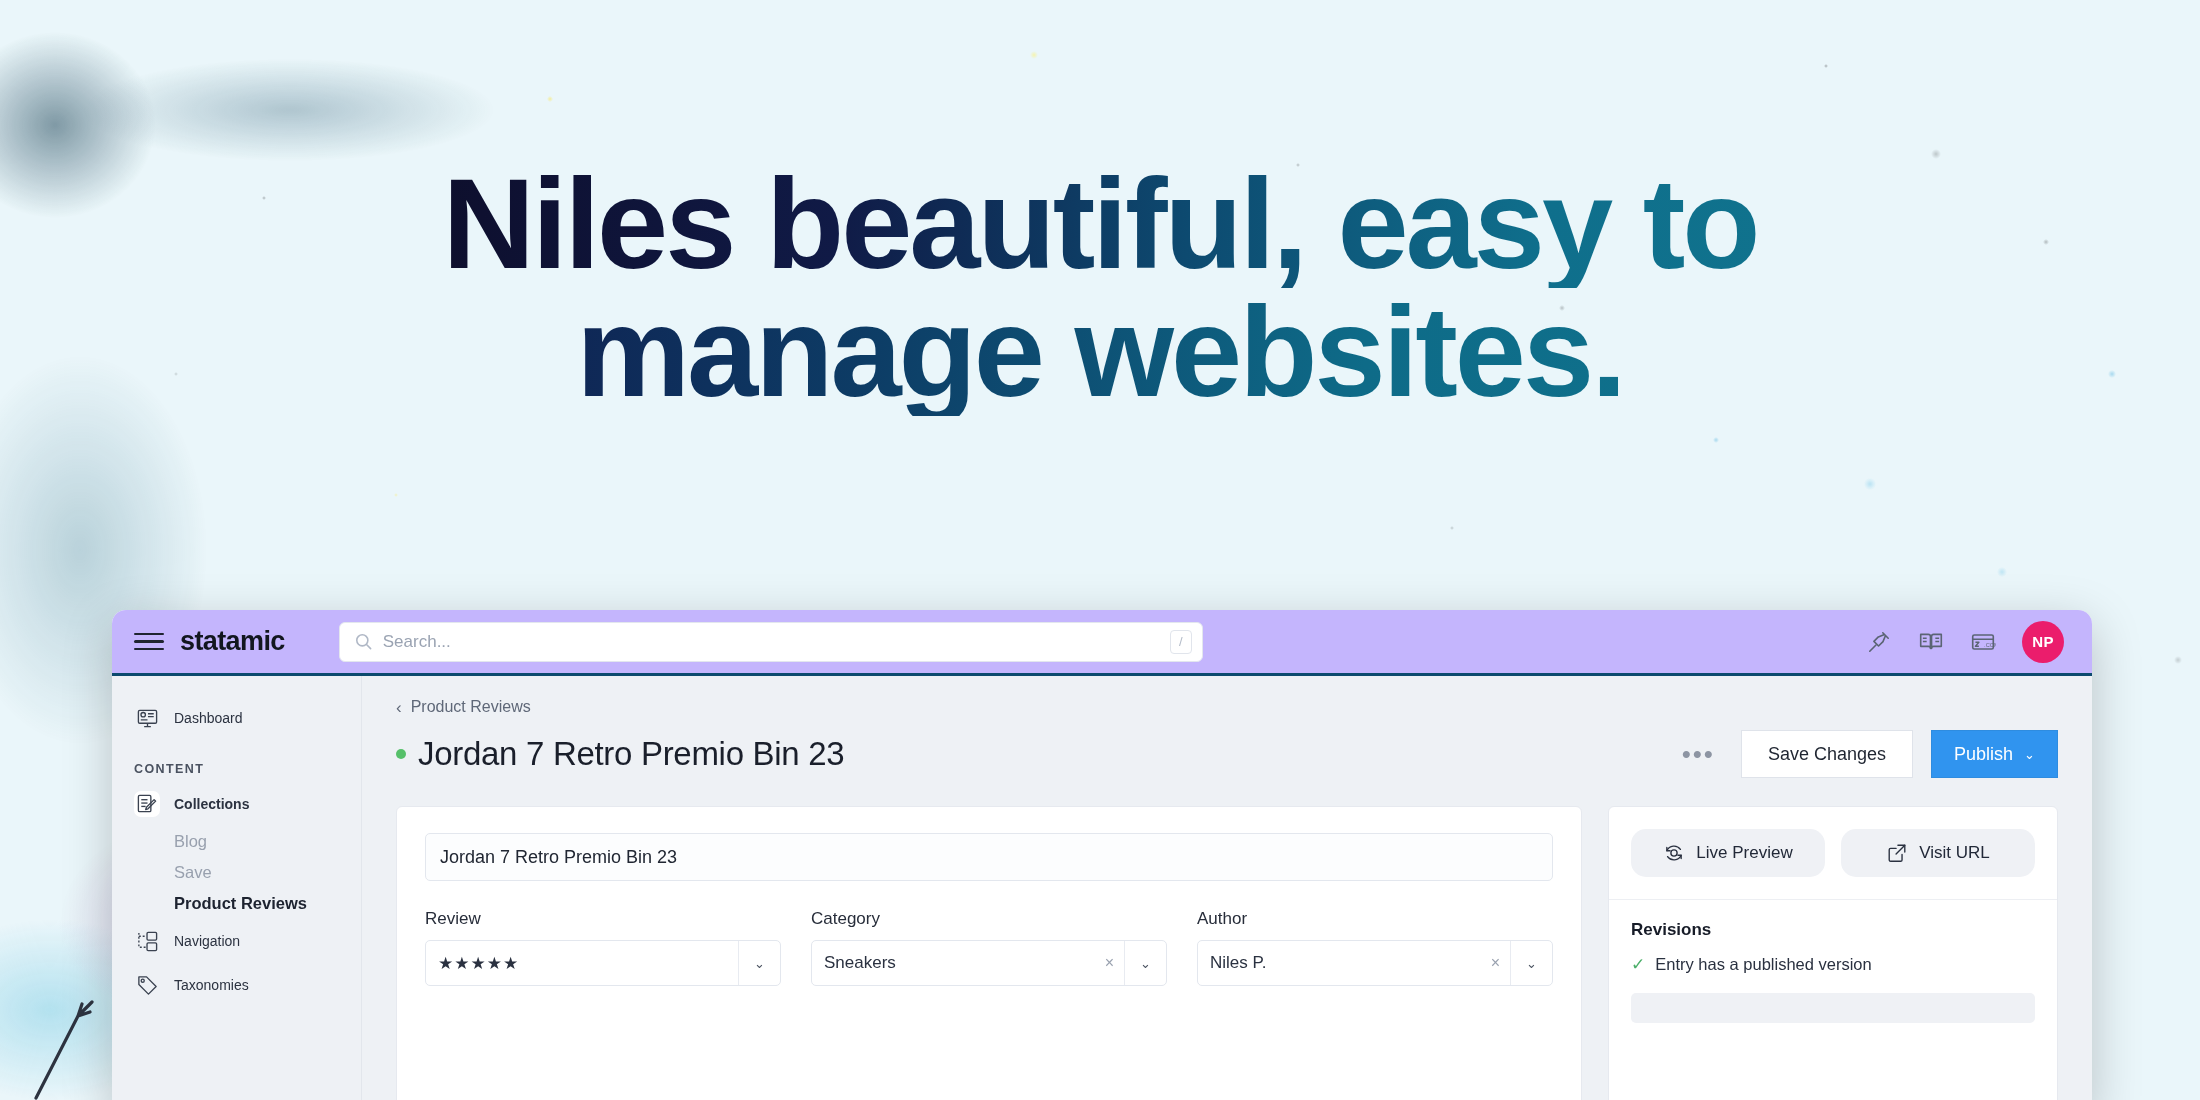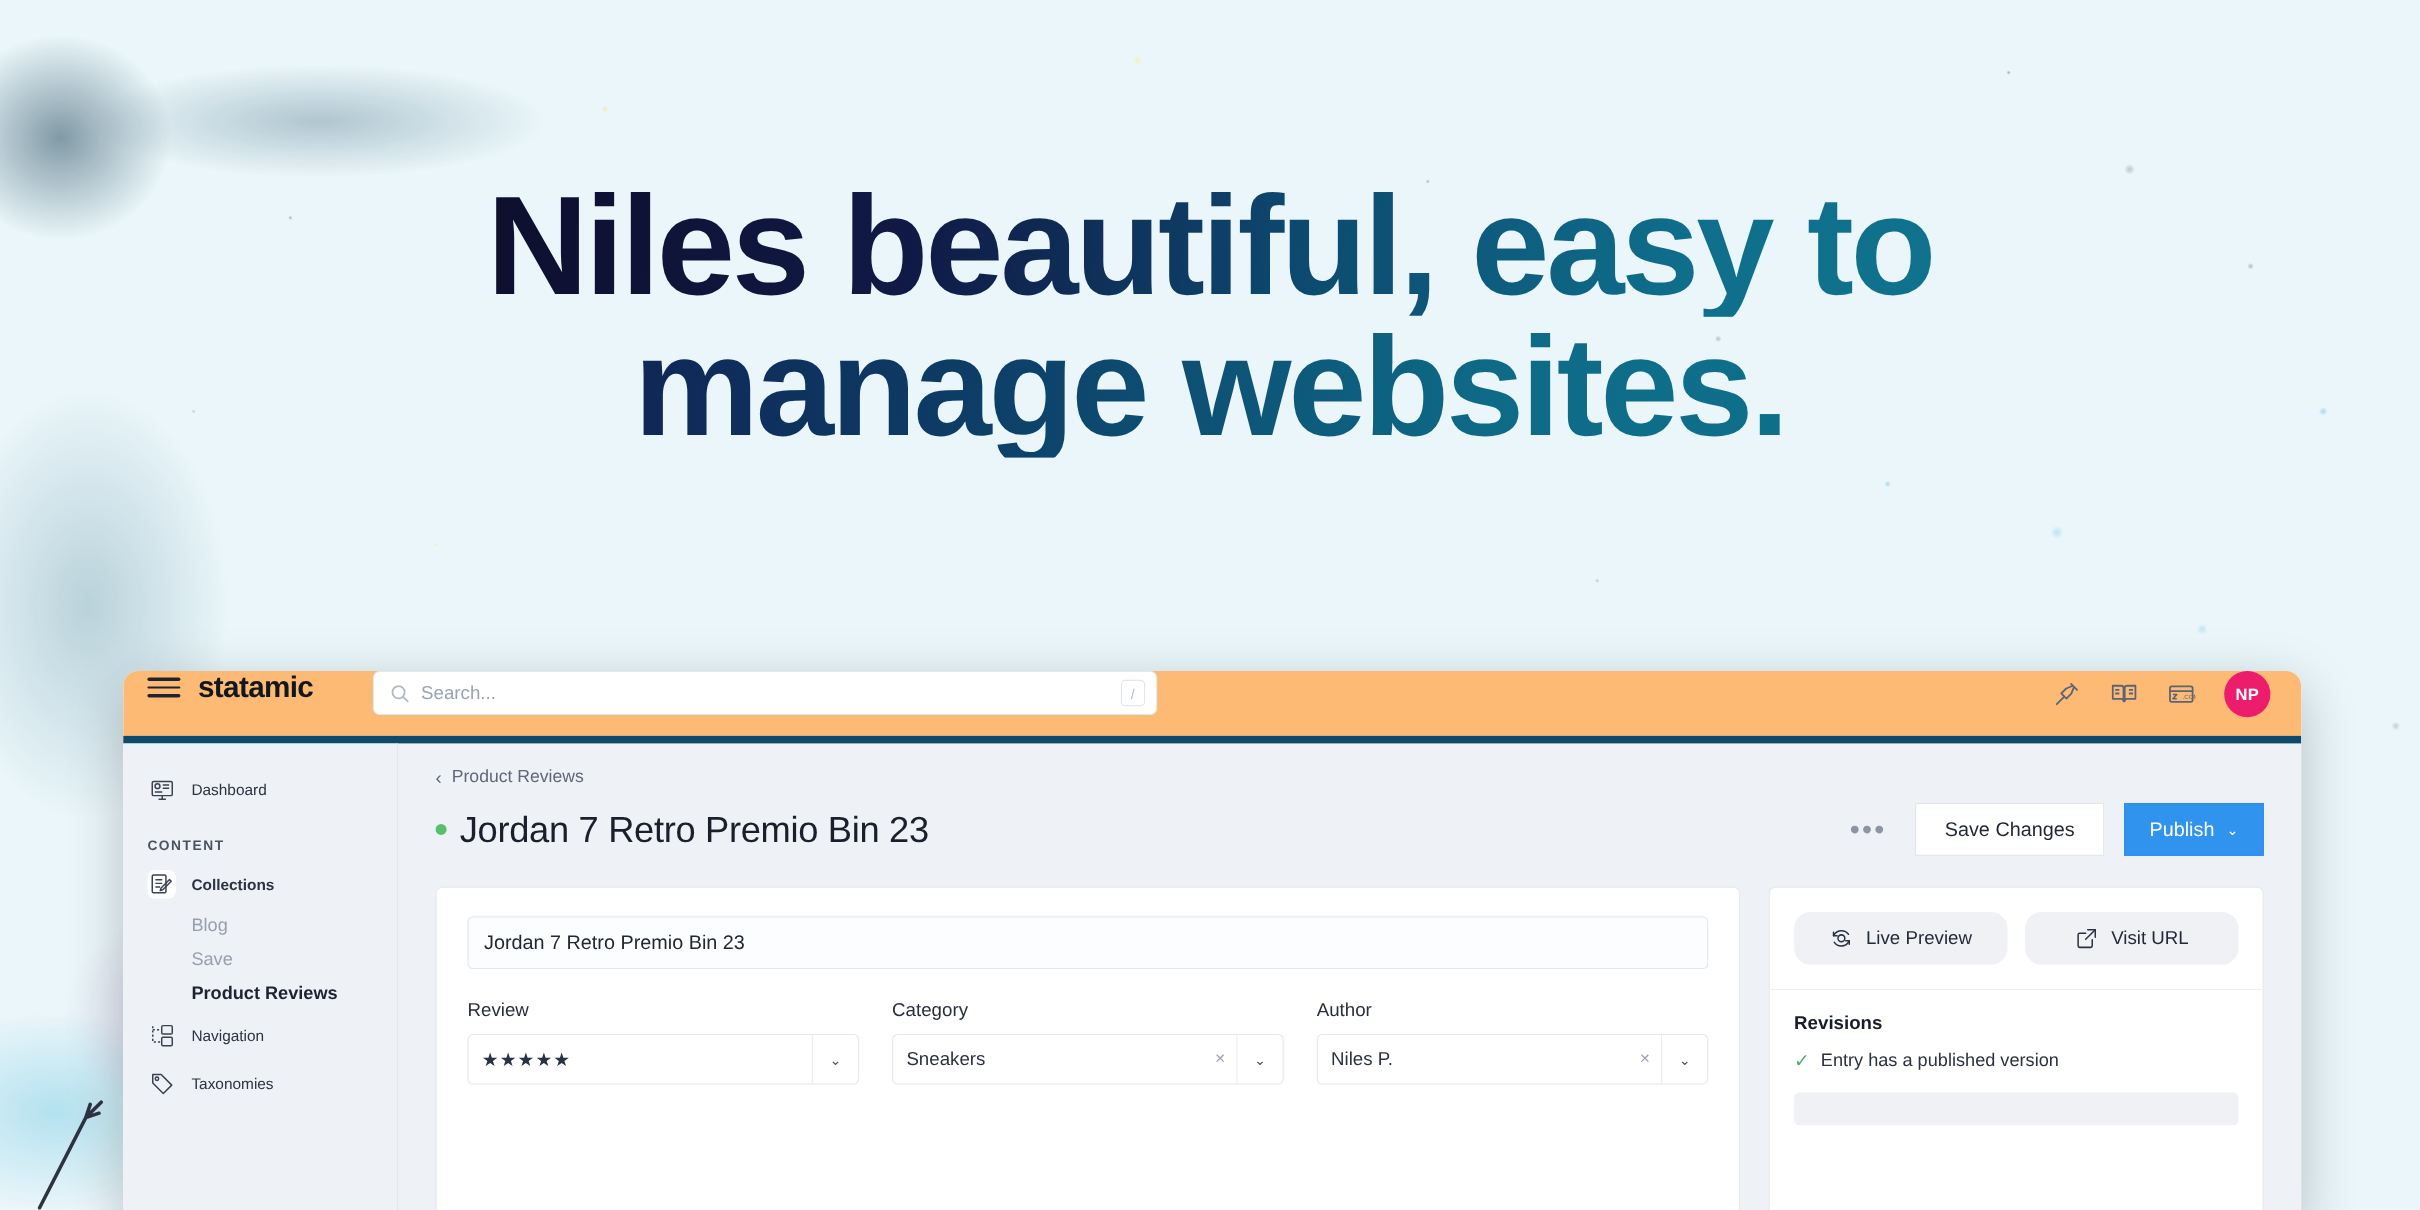--- a/index.html
+++ b/index.html
@@ -136,46 +136,46 @@
     box-shadow: 0 14px 50px rgba(0,0,0,.22);
     overflow: hidden;
     display: flex;
     flex-direction: column;
   }
 
   
   #topbar {
     height: 66px;
     min-height: 66px;
-    background: #fdba74;
-    display: flex;
-    align-items: flex-start;
+    background: #c4b5fd;
+    display: flex;
+    align-items: center;
     padding: 0 28px 0 22px;
-    border-bottom: 7px solid #0c4a6e;
+    border-bottom: 3px solid #0c4a6e;
   }
   #hamburger {
     width: 30px; height: 30px;
     display: flex; flex-direction: column;
     justify-content: center; gap: 5px;
     cursor: pointer;
     margin-right: 16px;
   }
   #hamburger span { display:block; height: 2.4px; background:#1f2430; border-radius:2px; }
 
   #brand {
     font-size: 27px;
     font-weight: bold;
     color: #12161f;
     letter-spacing: -0.6px;
     margin-right: 54px;
   }
 
   #searchbox {
     flex: 0 0 auto;
-    width: 713px;
+    width: 864px;
     height: 40px;
     border: 1px solid #e3e7ee;
     border-radius: 6px;
     display: flex;
     align-items: center;
     padding: 0 10px 0 14px;
     background: #fff;
     cursor: text;
   }
   #searchbox .sicon { margin-right: 10px; display:flex; }

